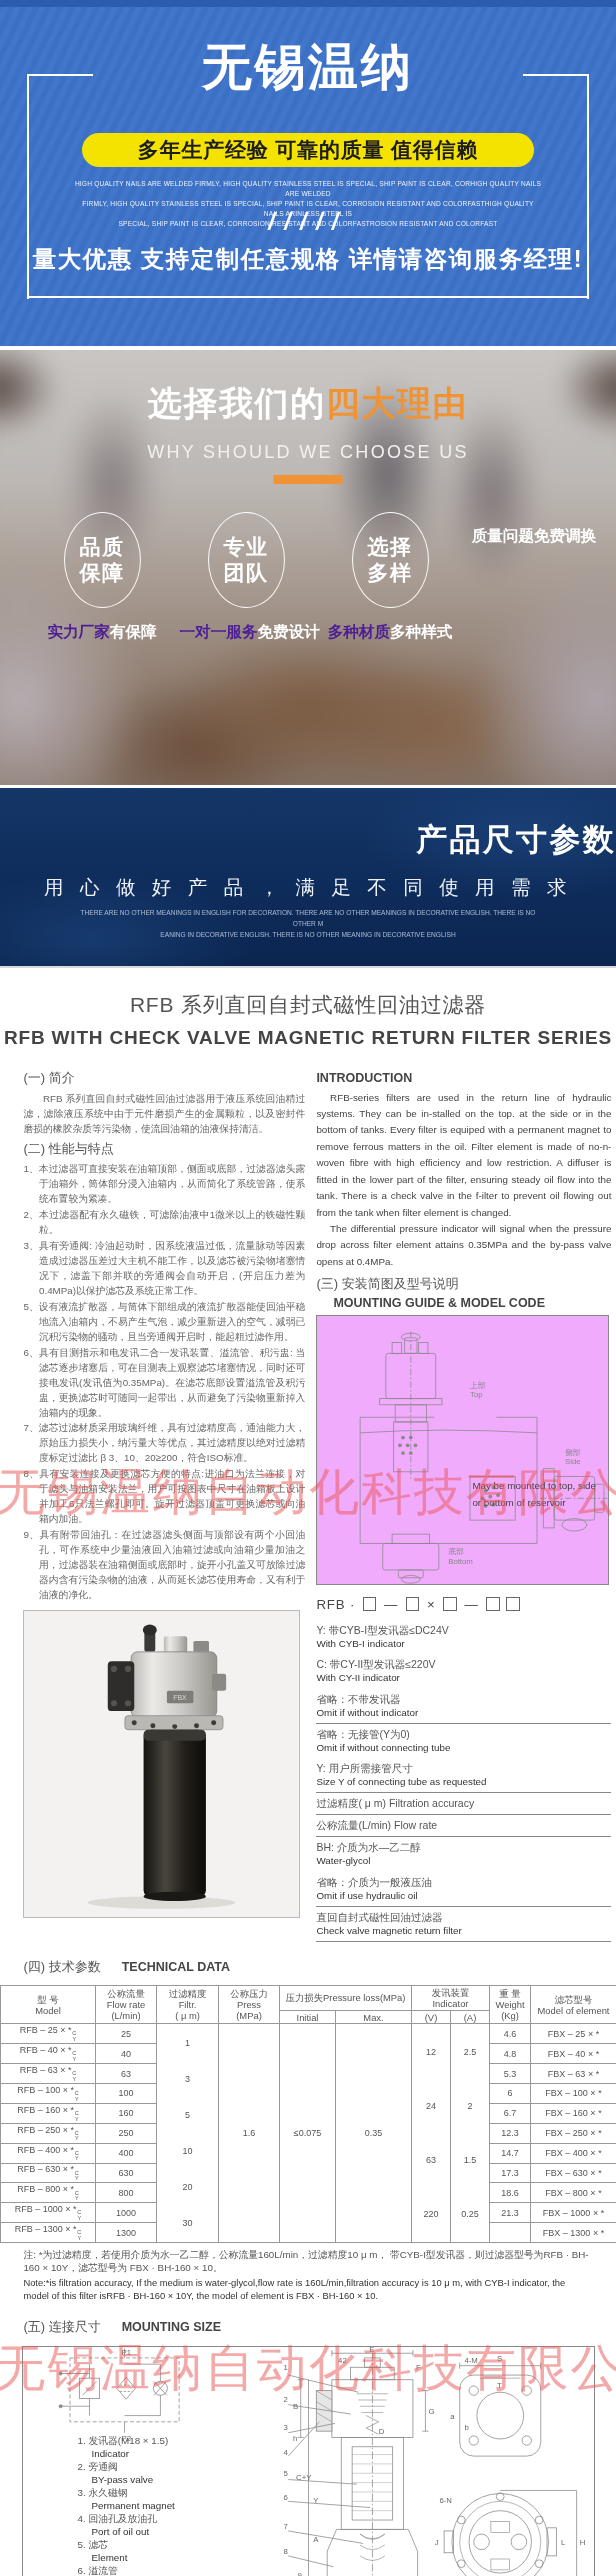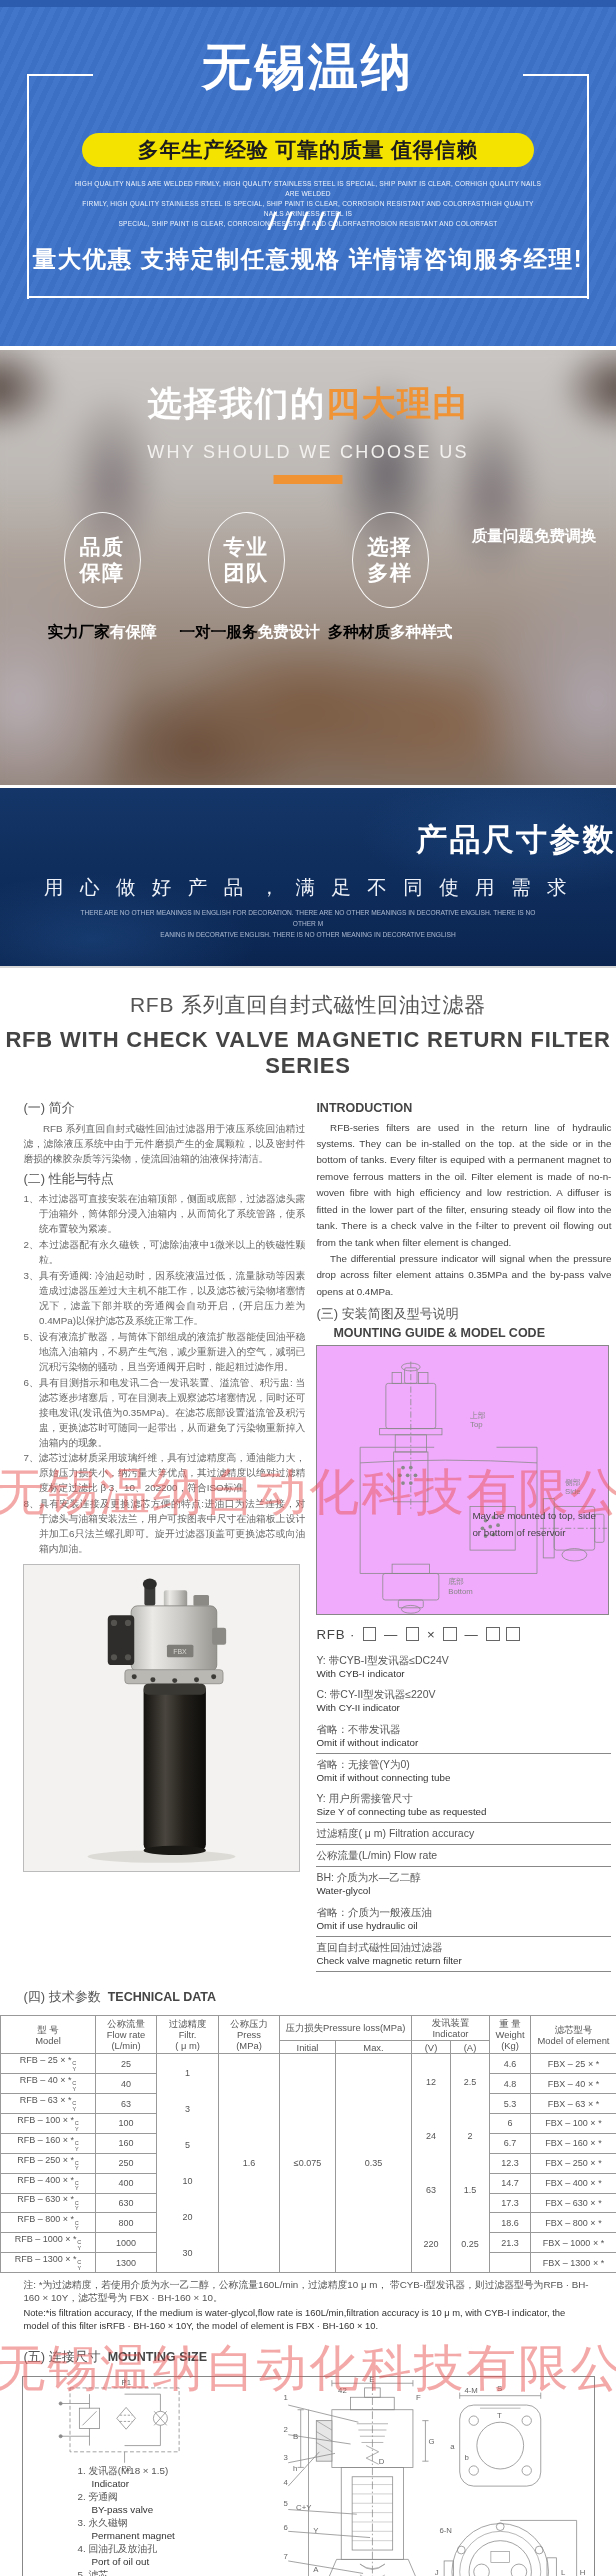--- a/index.html
+++ b/index.html
@@ -48,37 +48,37 @@
   .why-title .w{color:#fff;} .why-title .o{color:#ef9335;}
   .why-sub{position:absolute;top:92px;width:100%;text-align:center;color:#f3f1ef;
            font-size:18px;letter-spacing:2.3px;font-weight:400;}
   .why-bar{position:absolute;top:125px;left:50%;transform:translateX(-50%);width:69px;height:8.6px;background:#ef9335;}
   .features{position:absolute;top:162px;left:10px;width:100%;display:flex;justify-content:space-around;padding:0 20px;box-sizing:border-box;}
   .feature{width:133px;text-align:center;}
   .feat-circle{width:75px;height:94px;margin:0 auto;border:1.6px solid rgba(255,255,255,.95);border-radius:50%;
                display:flex;flex-direction:column;align-items:center;justify-content:center;
                color:#fff;font-size:21px;font-weight:600;line-height:26.5px;letter-spacing:1.6px;}
   .feat-cap{margin-top:14px;font-size:15.6px;font-weight:600;white-space:nowrap;}
-  .feat-cap .o{color:#000000;} .feat-cap .w{color:#fff;}
+  .feat-cap .o{color:#4c1d95;} .feat-cap .w{color:#fff;}
 
   
   .params{position:relative;width:100%;height:178px;border-top:3.9px solid #fff;overflow:hidden;
     background:
       radial-gradient(ellipse 234px 94px at 15% 85%, rgba(42,94,160,.35), transparent 70%),
       radial-gradient(ellipse 234px 94px at 85% 25%, rgba(42,94,160,.3), transparent 70%),
       linear-gradient(180deg,#143668 0%,#0e2c5b 55%,#0b2550 100%);}
   .params-title{position:absolute;top:31px;width:100%;text-align:right;color:#fff;font-size:31px;font-weight:700;letter-spacing:2.3px;}
   .params-sub{position:absolute;top:86px;width:100%;text-align:center;color:#eef2f8;font-size:19.5px;letter-spacing:5.5px;}
   .params-en{position:absolute;top:119px;left:74px;width:468px;text-align:center;color:rgba(220,230,245,.75);
              font-size:6.6px;line-height:11px;}
 
   
   .doc{position:relative;width:100%;height:1618px;background:#fff;color:#666;border-top:2.3px solid #d8d8d8;}
   .doc-title{padding-top:23.4px;text-align:center;font-size:21px;color:#555;letter-spacing:0.8px;}
-  .doc-sub{margin-top:7.8px;text-align:center;font-size:22px;color:#444;font-weight:600;letter-spacing:0.8px;}
+  .doc-sub{margin-top:7.8px;text-align:center;font-size:19px;color:#444;font-weight:600;letter-spacing:0.8px;}
   .cols{display:flex;padding:15.6px 20px 0 23.4px;gap:11px;}
   .col-l{width:282px;flex:none;} .col-r{width:295px;flex:none;}
   .h-cn{font-size:13px;color:#555;margin:4.7px 0 3.1px;}
   .h-en{font-size:12.5px;color:#444;font-weight:600;margin:1.6px 0 4.7px;}
   .body-cn{font-size:9.8px;line-height:15px;color:#666;text-align:justify;}
   .body-cn.indent{text-indent:2em;}
   .body-en{font-size:9.8px;line-height:16.4px;color:#444;text-align:justify;}
   .body-en.indent{text-indent:1.4em;}
   .feat-list .fi{font-size:9.8px;line-height:15px;color:#666;text-align:justify;
                  padding-left:15.6px;text-indent:-15.6px;margin-bottom:0.8px;}
@@ -87,21 +87,21 @@
   .guide-box{margin-top:4.7px;width:293px;height:270px;border:0.8px solid #888;position:relative;background:#f0abfc;box-sizing:border-box;}
   .guide-note{position:absolute;right:11px;bottom:73px;width:125px;font-size:9.8px;line-height:17px;color:#444;}
   .lblpair{font-size:10px;fill:#888;}
   .mcode{margin-top:12.5px;position:relative;}
   .mcode-line{font-size:13.3px;color:#444;letter-spacing:0.8px;margin-bottom:7.8px;}
   .mbox{display:inline-block;width:11.7px;height:11.7px;border:1.2px solid #666;vertical-align:-1.6px;margin:0 3.1px;}
   .mc-entry{padding:3.1px 0 3.9px;}
   .mc-entry.rule{border-bottom:0.8px solid #888;}
   .mc-cn{font-size:10.5px;color:#555;line-height:14px;}
   .mc-en{font-size:9.8px;color:#333;line-height:13.3px;}
-  .sec-head{display:flex;align-items:baseline;gap:7px;padding:0 23.4px;margin-top:11px;}
+  .sec-head{display:flex;align-items:baseline;gap:21px;padding:0 23.4px;margin-top:11px;}
 
   table.tech,table.size{border-collapse:collapse;margin:6.2px auto 0;table-layout:fixed;}
   table.tech td,table.tech th,table.size td,table.size th{border:0.8px solid #999;color:#555;
         text-align:center;vertical-align:middle;padding:0.8px 1.6px;font-weight:400;}
   table.tech{width:573px;font-size:9px;}
   table.tech th{font-size:9.4px;line-height:11px;}
   table.tech td{height:14px;}
   .cy{display:inline-flex;flex-direction:column;font-size:5.5px;line-height:5.5px;vertical-align:-2.3px;margin-left:0.8px;color:#555;}
   .stackcell{display:flex;flex-direction:column;justify-content:space-around;height:100%;}
   .note{padding:4.7px 23.4px 0;font-size:9.8px;line-height:13.3px;color:#555;}
@@ -202,20 +202,21 @@
         <div class="body-cn indent">RFB 系列直回自封式磁性回油过滤器用于液压系统回油精过滤，滤除液压系统中由于元件磨损产生的金属颗粒，以及密封件磨损的橡胶杂质等污染物，使流回油箱的油液保持清洁。</div>
         <div class="h-cn">(二) 性能与特点</div>
         <div class="feat-list" id="feat-list">
             <div class="fi">1、本过滤器可直接安装在油箱顶部，侧面或底部，过滤器滤头露于油箱外，筒体部分浸入油箱内，从而简化了系统管路，使系统布置较为紧凑。</div>
             <div class="fi">2、本过滤器配有永久磁铁，可滤除油液中1微米以上的铁磁性颗粒。</div>
             <div class="fi">3、具有旁通阀: 冷油起动时，因系统液温过低，流量脉动等因素造成过滤器压差过大主机不能工作，以及滤芯被污染物堵塞情况下，滤盖下部并联的旁通阀会自动开启，(开启压力差为0.4MPa)以保护滤芯及系统正常工作。</div>
             <div class="fi">5、设有液流扩散器，与筒体下部组成的液流扩散器能使回油平稳地流入油箱内，不易产生气泡，减少重新进入的空气，减弱已沉积污染物的骚动，且当旁通阀开启时，能起粗过滤作用。</div>
             <div class="fi">6、具有目测指示和电发讯二合一发讯装置、溢流管、积污盅: 当滤芯逐步堵塞后，可在目测表上观察滤芯堵塞情况，同时还可接电发讯(发讯值为0.35MPa)。在滤芯底部设置溢流管及积污盅，更换滤芯时可随同一起带出，从而避免了污染物重新掉入油箱内的现象。</div>
             <div class="fi">7、滤芯过滤材质采用玻璃纤维，具有过滤精度高，通油能力大，原始压力损失小，纳污量大等优点，其过滤精度以绝对过滤精度标定过滤比 β 3、10、20≥200，符合ISO标准。</div>
             <div class="fi">8、具有安装连接及更换滤芯方便的特点:进油口为法兰连接，对于滤头与油箱安装法兰，用户可按图表中尺寸在油箱板上设计并加工6只法兰螺孔即可。旋开过滤器顶盖可更换滤芯或向油箱内加油。</div>
+            <div class="fi">9、具有附带回油孔：在过滤器滤头侧面与顶部设有两个小回油孔，可作系统中少量油液回入油箱过滤或向油箱少量加油之用，过滤器装在油箱侧面或底部时，旋开小孔盖又可放除过滤器内含有污染杂物的油液，从而延长滤芯使用寿命，又有利于油液的净化。</div>
           </div>
         <div class="photo-box">
           <svg width="257" height="296" viewBox="0 0 330 380">
             <defs>
               <linearGradient id="metal" x1="0" y1="0" x2="1" y2="0">
                 <stop offset="0" stop-color="#b9b9b5"></stop>
                   <stop offset="0.25" stop-color="#eceae6"></stop>
                 <stop offset="0.6" stop-color="#c9c8c4"></stop>
                   <stop offset="1" stop-color="#96958f"></stop>
               </linearGradient>

